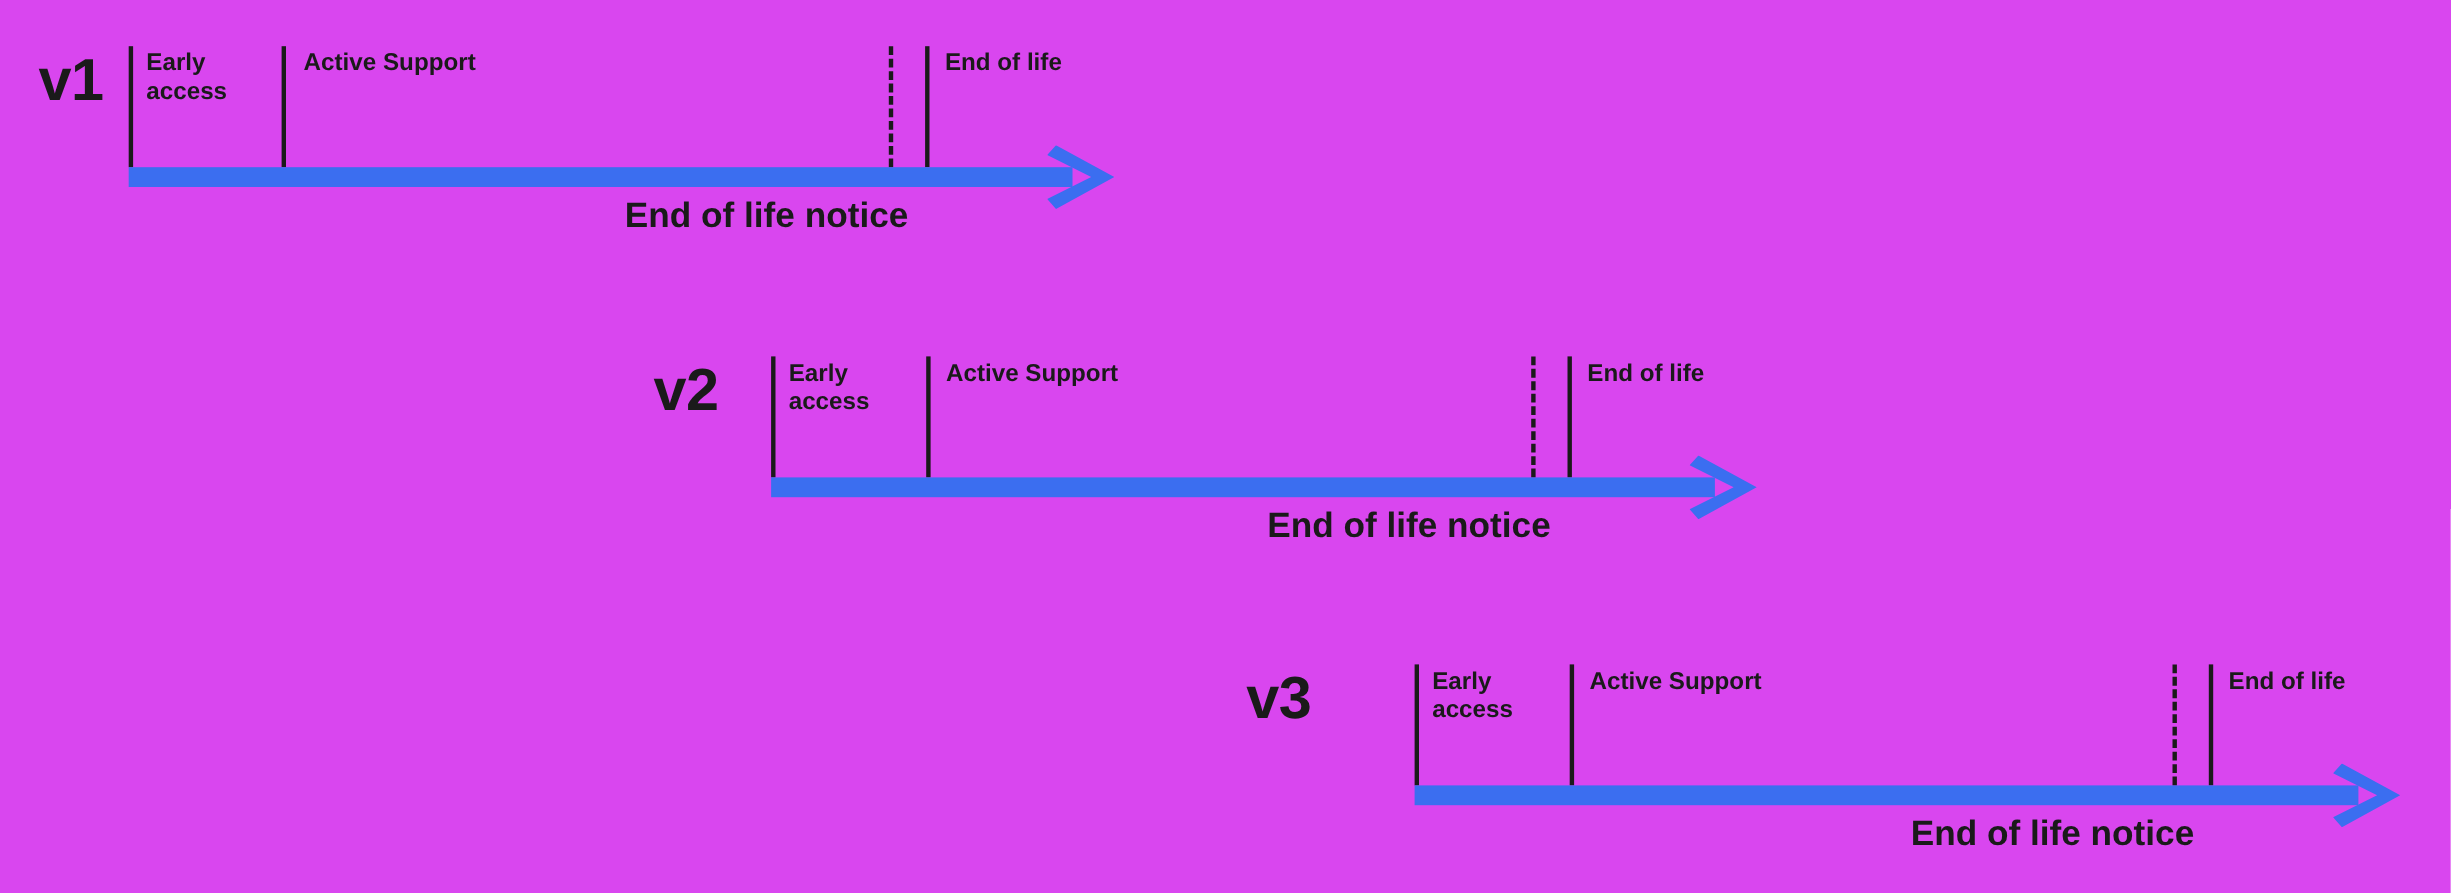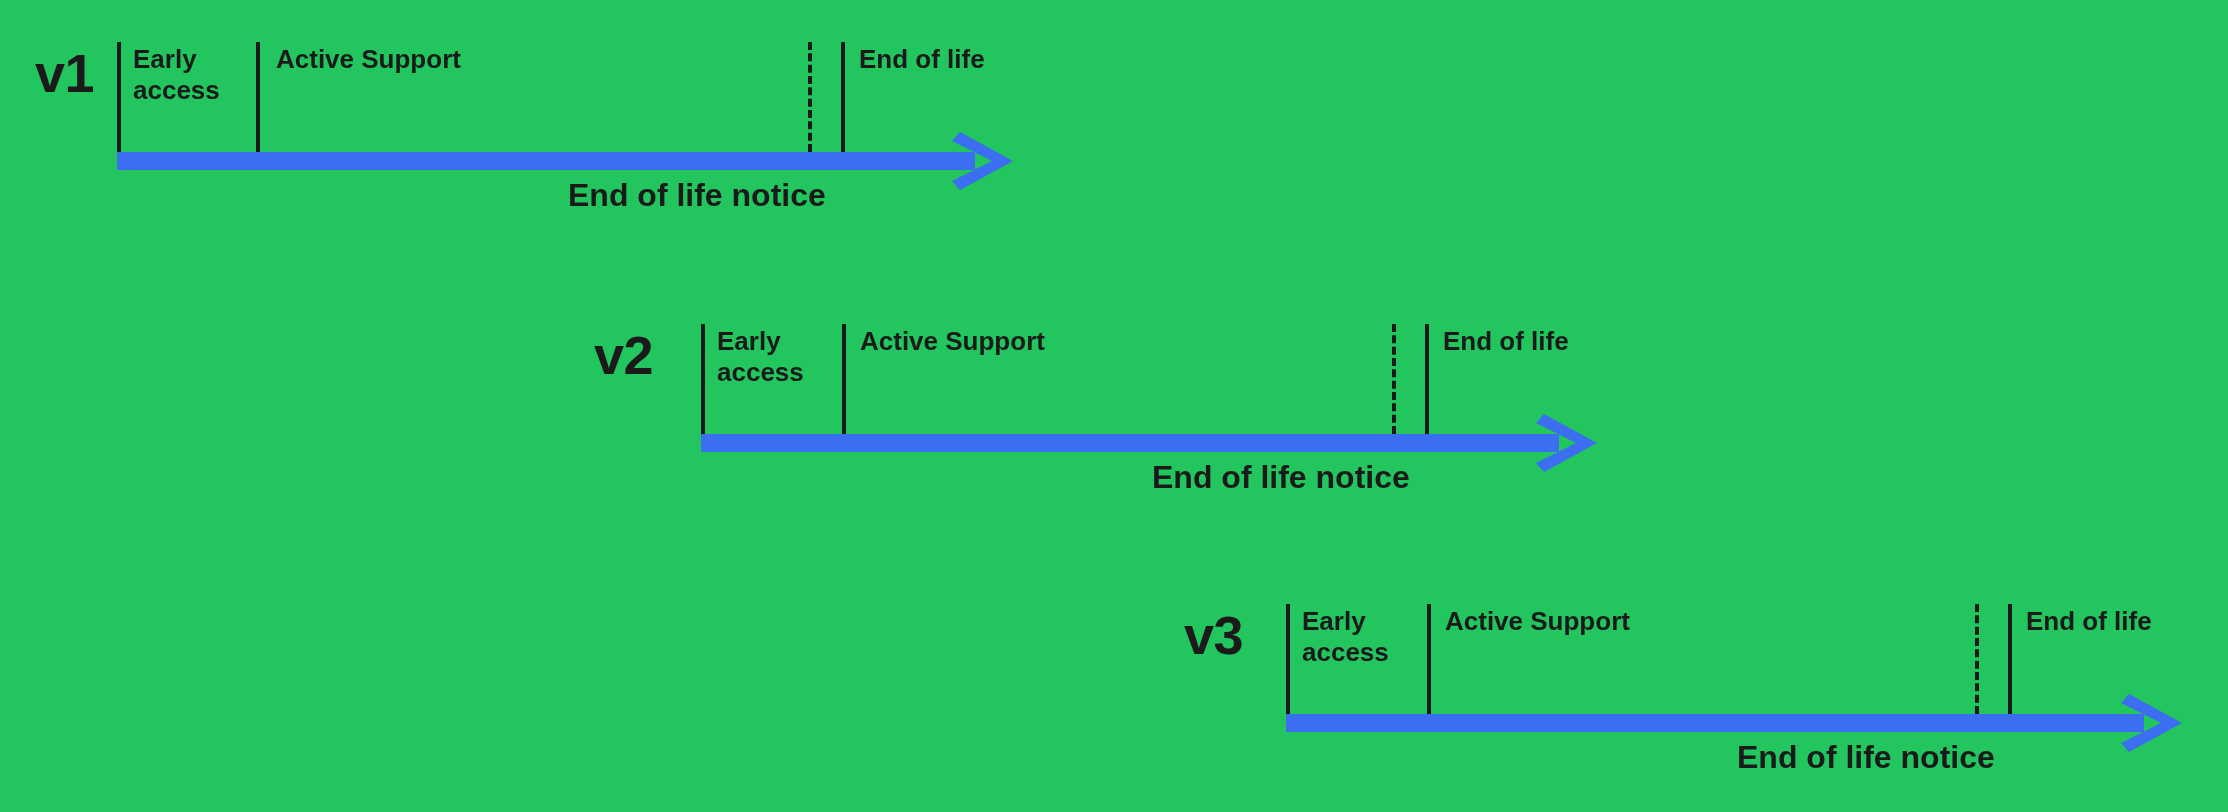--- a/index.html
+++ b/index.html
@@ -8,21 +8,21 @@
     background: #ffffff;
   }
   body {
     font-family: "Liberation Sans", sans-serif;
     -webkit-font-smoothing: antialiased;
   }
   #stage {
     position: relative;
     width: 2228px;
     height: 812px;
-    background: #22c55e;
+    background: #d946ef;
     overflow: hidden;
   }
 
   .timeline-row {
     position: absolute;
     left: 0;
     top: 0;
     width: 2228px;
     height: 280px;
   }
@@ -48,21 +48,21 @@
   
   .notice-divider {
     position: absolute;
     width: 0;
     border-left: 4px dashed #1a1a1a;
   }
 
   
   .phase-label {
     position: absolute;
-    font-size: 26px;
+    font-size: 22px;
     font-weight: 700;
     color: #1a1a1a;
     line-height: 1.18;
     white-space: pre-line;
   }
 
   
   .timeline-bar {
     position: absolute;
     height: 18px;
@@ -125,21 +125,21 @@
 
     <div class="timeline-bar" style="left:701px; top:434px; width:858px;"></div>
     <svg class="arrow-head" style="left:1536px; top:414px;" width="70" height="58" viewBox="0 0 70 58">
       <path d="M 8 0 L 0 9 L 40 29 L 0 49 L 8 58 L 61 29 Z" fill="#3b6ef0"></path>
     </svg>
 
     <div class="notice-label" style="left:1152px; top:459px;">End of life notice</div>
   </div>
 
   <div class="timeline-row">
-    <div class="version-label" style="left:1184px; top:608px;">v3</div>
+    <div class="version-label" style="left:1133px; top:608px;">v3</div>
 
     <div class="phase-divider" style="left:1286px; top:604px; height:110px;"></div>
     <div class="phase-divider" style="left:1427px; top:604px; height:110px;"></div>
     <div class="notice-divider" style="left:1975px; top:604px; height:110px;"></div>
     <div class="phase-divider" style="left:2008px; top:604px; height:110px;"></div>
 
     <div class="phase-label" style="left:1302px; top:606px; width:130px;">Early
 access</div>
     <div class="phase-label" style="left:1445px; top:606px;">Active Support</div>
     <div class="phase-label" style="left:2026px; top:606px;">End of life</div>

